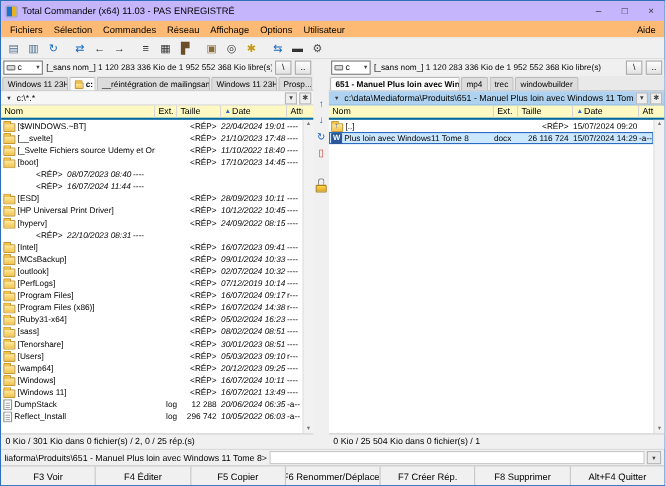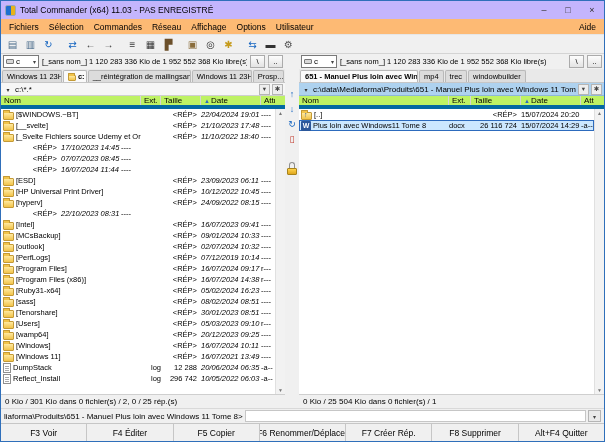--- a/index.html
+++ b/index.html
@@ -58,21 +58,21 @@
   
   .pathbar { height:13px; flex:0 0 auto; display:flex; align-items:center; gap:2px; padding:0 2px;
              background:#f6f6f6; border-bottom:1px solid #cfcfcf; font-size:8px; }
   .pathbar.active { background:#aed2ef; border-bottom-color:#8fb7da; }
   .path-chevron { width:10px; text-align:center; font-size:6px; color:#333; }
   .path-text { flex:1; white-space:nowrap; overflow:hidden; }
   .path-btn { width:11px; height:11px; flex:0 0 auto; border:1px solid #b5b5b5; background:#eee;
               font-size:6.5px; display:flex; align-items:center; justify-content:center; color:#444; }
 
   
-  .cols-header { height:13px; flex:0 0 auto; display:flex; background:#bef264; border-bottom:4px solid #0369a1; font-size:8px; }
+  .cols-header { height:13px; flex:0 0 auto; display:flex; background:#fef9c3; border-bottom:2px solid #0369a1; font-size:8px; }
   .col-h { display:flex; align-items:center; padding:0 3px; border-right:1px solid #d6d6d6; white-space:nowrap; overflow:hidden; }
   .sort-arrow { color:#2d6bbd; font-size:6px; margin-right:1px; }
 
   
   .file-area { flex:1; display:flex; min-height:0; background:#fff; }
   .file-list { flex:1; overflow:hidden; }
   .vscroll { width:10px; flex:0 0 auto; background:#f2f2f2; border-left:1px solid #e0e0e0;
              display:flex; flex-direction:column; justify-content:space-between; align-items:center; padding:1px 0; }
   .scroll-arrow { font-size:5px; color:#777; }
 
@@ -224,45 +224,49 @@
               <span class="c-name">
                 <span class="ic ic-folder"></span>
                 <span class="name-text">[_Svelte Fichiers source Udemy et Orsys]</span>
               </span>
               <span class="c-ext"></span>
               <span class="c-size">&lt;RÉP&gt;</span>
               <span class="c-date">11/10/2022 18:40</span>
               <span class="c-attr">----</span>
             </div>
             <div class="row">
+              <span class="c-name">
+                <span class="ic ic-folder"></span>
+                <span class="name-text">[boot]</span>
+              </span>
               <span class="c-ext"></span>
               <span class="c-size">&lt;RÉP&gt;</span>
               <span class="c-date">17/10/2023 14:45</span>
               <span class="c-attr">----</span>
             </div>
             <div class="row">
               <span class="c-ext"></span>
               <span class="c-size">&lt;RÉP&gt;</span>
-              <span class="c-date">07/07/2023 08:45</span>
+              <span class="c-date">08/07/2023 08:40</span>
               <span class="c-attr">----</span>
             </div>
             <div class="row">
               <span class="c-ext"></span>
               <span class="c-size">&lt;RÉP&gt;</span>
               <span class="c-date">16/07/2024 11:44</span>
               <span class="c-attr">----</span>
             </div>
             <div class="row">
               <span class="c-name">
                 <span class="ic ic-folder"></span>
                 <span class="name-text">[ESD]</span>
               </span>
               <span class="c-ext"></span>
               <span class="c-size">&lt;RÉP&gt;</span>
-              <span class="c-date">23/09/2023 06:11</span>
+              <span class="c-date">28/09/2023 10:11</span>
               <span class="c-attr">----</span>
             </div>
             <div class="row">
               <span class="c-name">
                 <span class="ic ic-folder"></span>
                 <span class="name-text">[HP Universal Print Driver]</span>
               </span>
               <span class="c-ext"></span>
               <span class="c-size">&lt;RÉP&gt;</span>
               <span class="c-date">10/12/2022 10:45</span>
@@ -486,21 +490,21 @@
         </div>
       <div class="file-area">
         <div class="file-list" id="list-right">
             <div class="row">
               <span class="c-name">
                 <span class="ic ic-folder ic-up"></span>
                 <span class="name-text">[..]</span>
               </span>
               <span class="c-ext"></span>
               <span class="c-size">&lt;RÉP&gt;</span>
-              <span class="c-date">15/07/2024 20:20</span>
+              <span class="c-date">15/07/2024 09:20</span>
               <span class="c-attr"></span>
             </div>
             <div class="row selected">
               <span class="c-name">
                 <span class="ic ic-word">W</span>
                 <span class="name-text">Plus loin avec Windows11 Tome 8</span>
               </span>
               <span class="c-ext">docx</span>
               <span class="c-size">26 116 724</span>
               <span class="c-date">15/07/2024 14:29</span>

